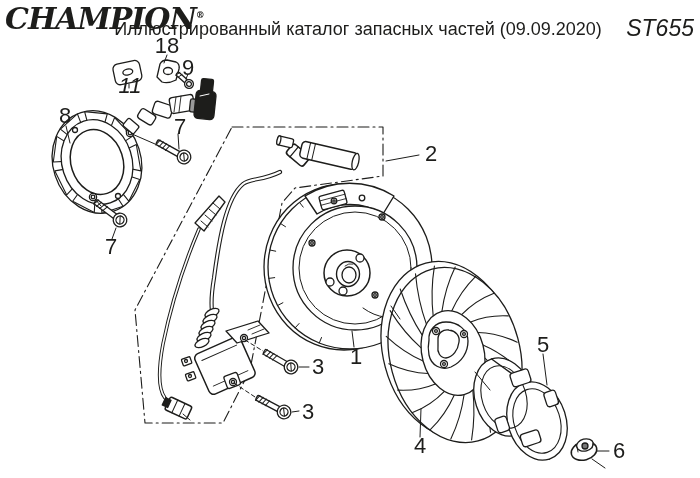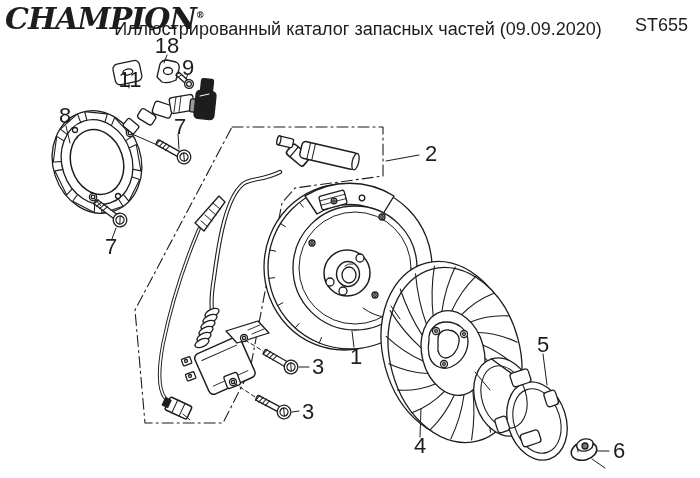--- a/index.html
+++ b/index.html
@@ -4,21 +4,21 @@
 <style>
   html,body{margin:0;padding:0;background:#fff;}
   .page{position:relative;width:700px;height:478px;background:#ffffff;overflow:hidden;
         font-family:"Liberation Sans",sans-serif;color:#1d1d1b;}
   .brand{position:absolute;left:5px;top:1px;font-family:"DejaVu Serif",serif;
          font-style:italic;font-weight:bold;font-size:30px;letter-spacing:-1px;
          color:#1d1d1b;white-space:nowrap;}
   .brand .reg{font-size:9px;vertical-align:super;letter-spacing:0;}
   .subtitle{position:absolute;left:358px;top:19px;transform:translateX(-50%);
             font-size:18px;white-space:nowrap;}
-  .model{position:absolute;right:12px;top:15px;font-size:18px;}
+  .model{position:absolute;right:6px;top:15px;font-size:23px;font-style:italic;}
   svg.diagram{position:absolute;left:0;top:0;}
   .plabel{position:absolute;transform:translate(-50%,-50%);
           font-size:22px;line-height:1;color:#1d1d1b;white-space:nowrap;}
 </style>
 </head>
 <body>
 
 <div class="page">
 
   <div class="brand"><span>CHAMPION</span><span class="reg">®</span></div>
@@ -281,14 +281,14 @@
   <div class="plabel" style="left:318px;top:367px;">3</div>
   <div class="plabel" style="left:308px;top:412px;">3</div>
   <div class="plabel" style="left:420px;top:446px;">4</div>
   <div class="plabel" style="left:543px;top:345px;">5</div>
   <div class="plabel" style="left:619px;top:451px;">6</div>
   <div class="plabel" style="left:180px;top:127px;">7</div>
   <div class="plabel" style="left:111px;top:247px;">7</div>
   <div class="plabel" style="left:65px;top:116px;">8</div>
   <div class="plabel" style="left:188px;top:68px;">9</div>
   <div class="plabel" style="left:167px;top:46px;">18</div>
-  <div class="plabel" style="left:130px;top:80px;">11</div>
+  <div class="plabel" style="left:130px;top:86px;font-style:italic;">11</div>
 </div>
 
 </body></html>

